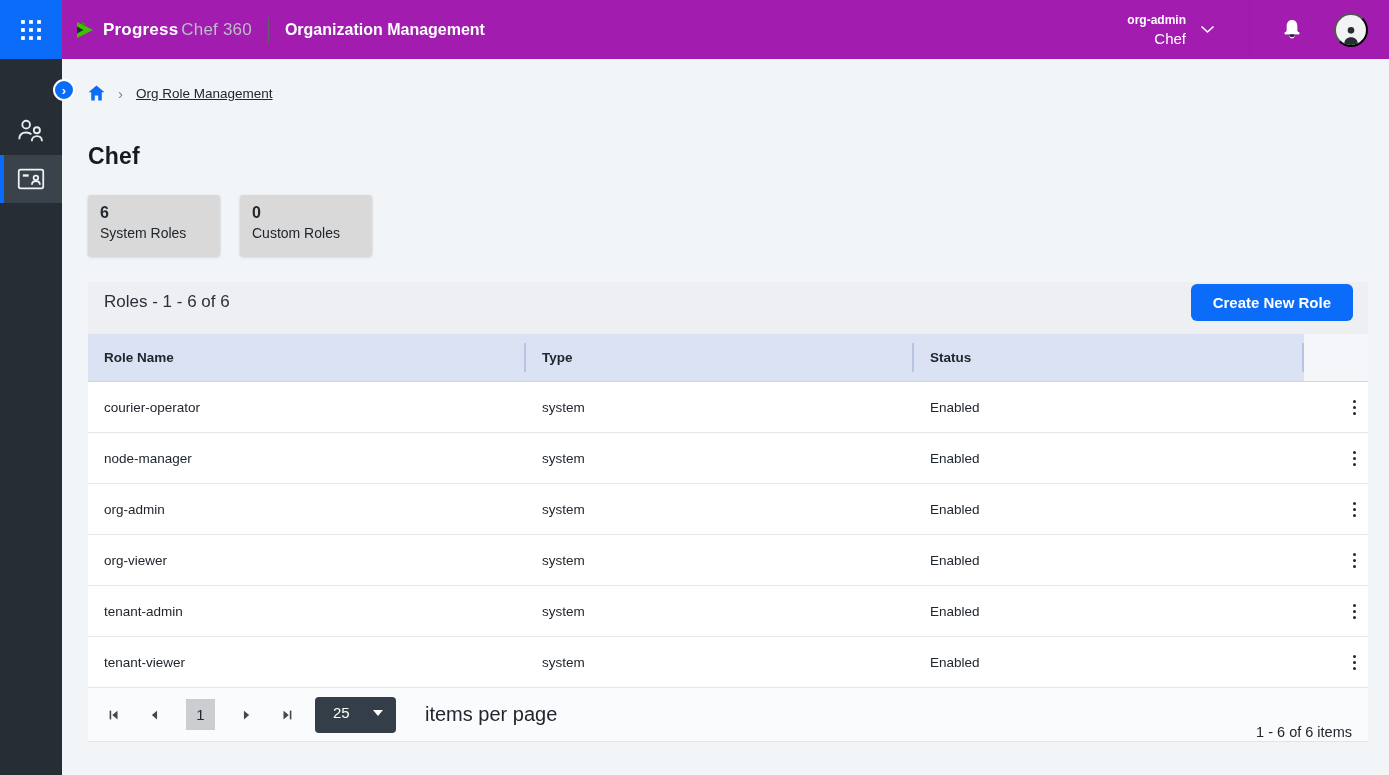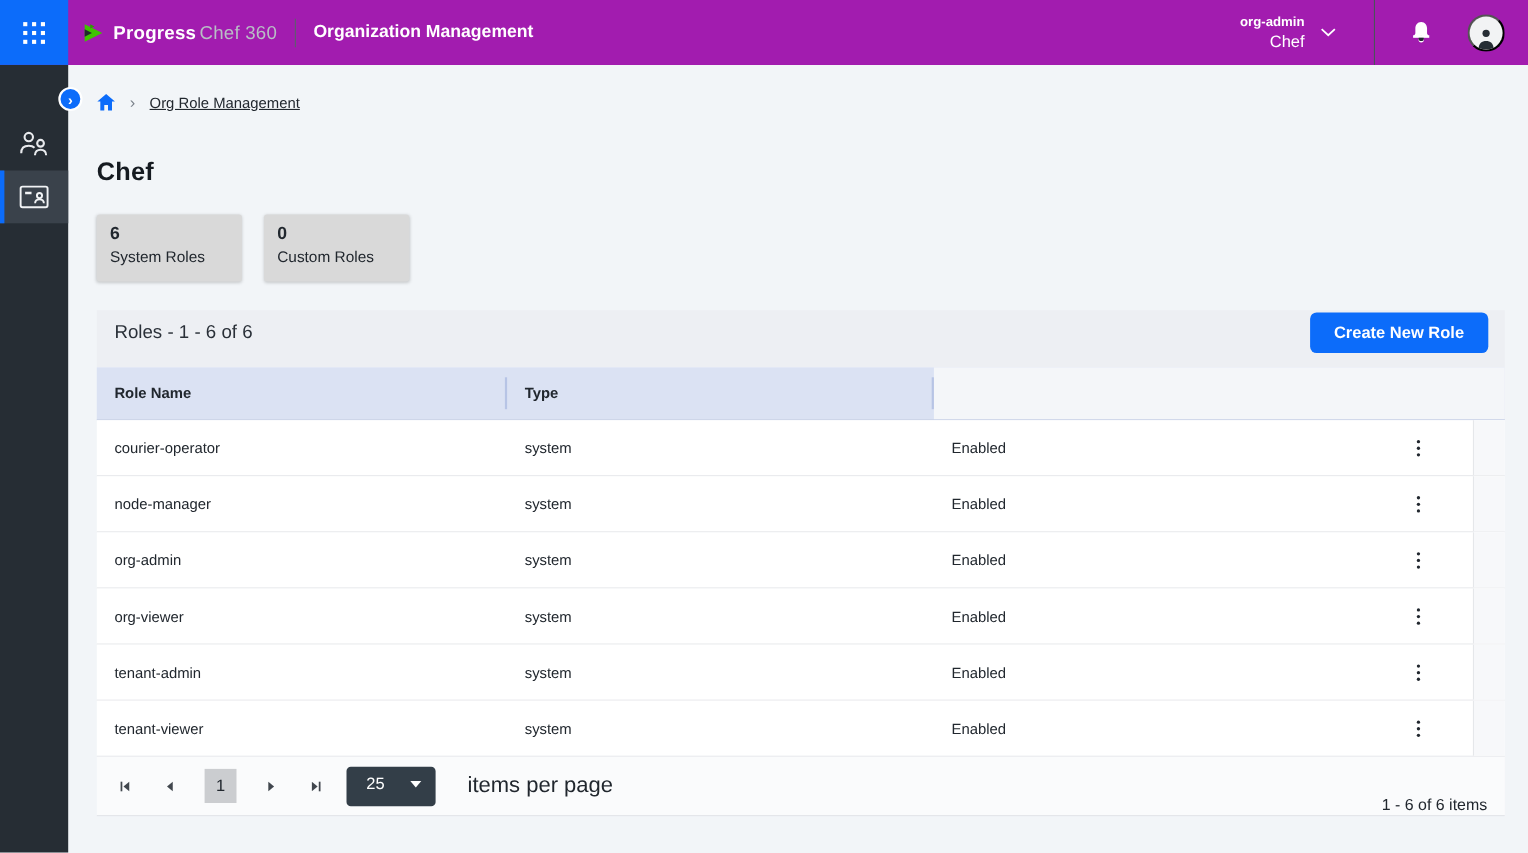--- a/index.html
+++ b/index.html
@@ -43,21 +43,21 @@
   .stat-label { font-size:14px; color:#21272e; margin-top:3px; }
 
   
   .table-card { margin-top:26px; width:1280px; }
   .table-toolbar { height:52px; background:#edeff3; display:flex; align-items:center; justify-content:space-between; padding:0 15px 12px 16px; }
   .table-title { font-size:17px; color:#2a3038; }
   .create-btn { background:#0c6cfa; color:#ffffff; border:none; border-radius:6px; height:37px; padding:0 22px; font-size:15px; font-weight:bold; font-family:"Liberation Sans", sans-serif; cursor:pointer; }
   .thead { display:flex; height:48px; background:#dbe2f3; border-bottom:1px solid #cdd5e8; }
   .th { display:flex; align-items:center; padding-left:16px; font-size:13.5px; font-weight:bold; color:#21272e; position:relative; }
   .th::after { content:''; position:absolute; right:0; top:9px; bottom:9px; width:2px; background:#b7c4e5; }
-  .col-name { width:373px; flex:0 0 auto; }
+  .col-name { width:438px; flex:0 0 auto; }
   .col-type { width:388px; flex:0 0 auto; }
   .col-status { width:390px; flex:0 0 auto; }
   .col-actions { width:100px; flex:0 0 auto; }
   .gutter { flex:1; background:#f7f8fa; }
   .thead .gutter { background:#f4f6f9; }
   .t-row { display:flex; height:51px; background:#ffffff; border-bottom:1px solid #e5e7ea; }
   .td { display:flex; align-items:center; padding-left:16px; font-size:13.5px; color:#21272e; }
   .td.col-actions { justify-content:center; padding-left:0; }
   .kebab-btn { width:28px; height:28px; border:none; background:transparent; display:flex; flex-direction:column; align-items:center; justify-content:center; gap:3px; cursor:pointer; }
   .kebab-btn i { width:3px; height:3px; border-radius:50%; background:#21272e; }
@@ -194,20 +194,21 @@
   <section class="table-card">
 
     <div class="table-toolbar">
       <span class="table-title">Roles - 1 - 6 of 6</span>
       <button class="create-btn">Create New Role</button>
     </div>
 
     <div class="thead">
       <div class="th col-name">Role Name</div>
       <div class="th col-type">Type</div>
+      <div class="th col-status">Status</div>
       <div class="gutter"></div>
     </div>
 
     <div class="tbody">
 
     <div class="t-row">
         <div class="td col-name">courier-operator</div>
         <div class="td col-type">system</div>
         <div class="td col-status">Enabled</div>
         <div class="td col-actions">

